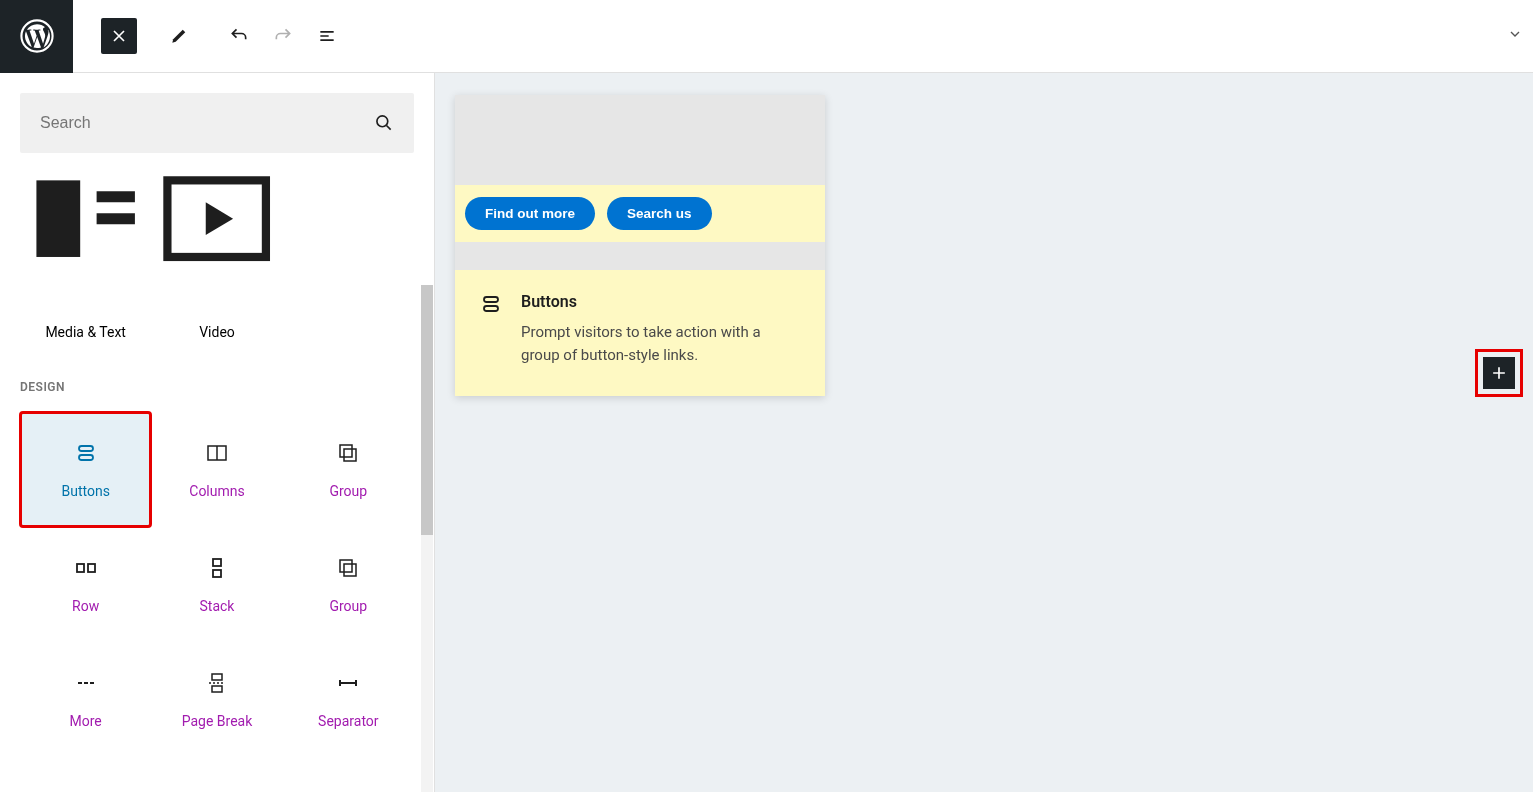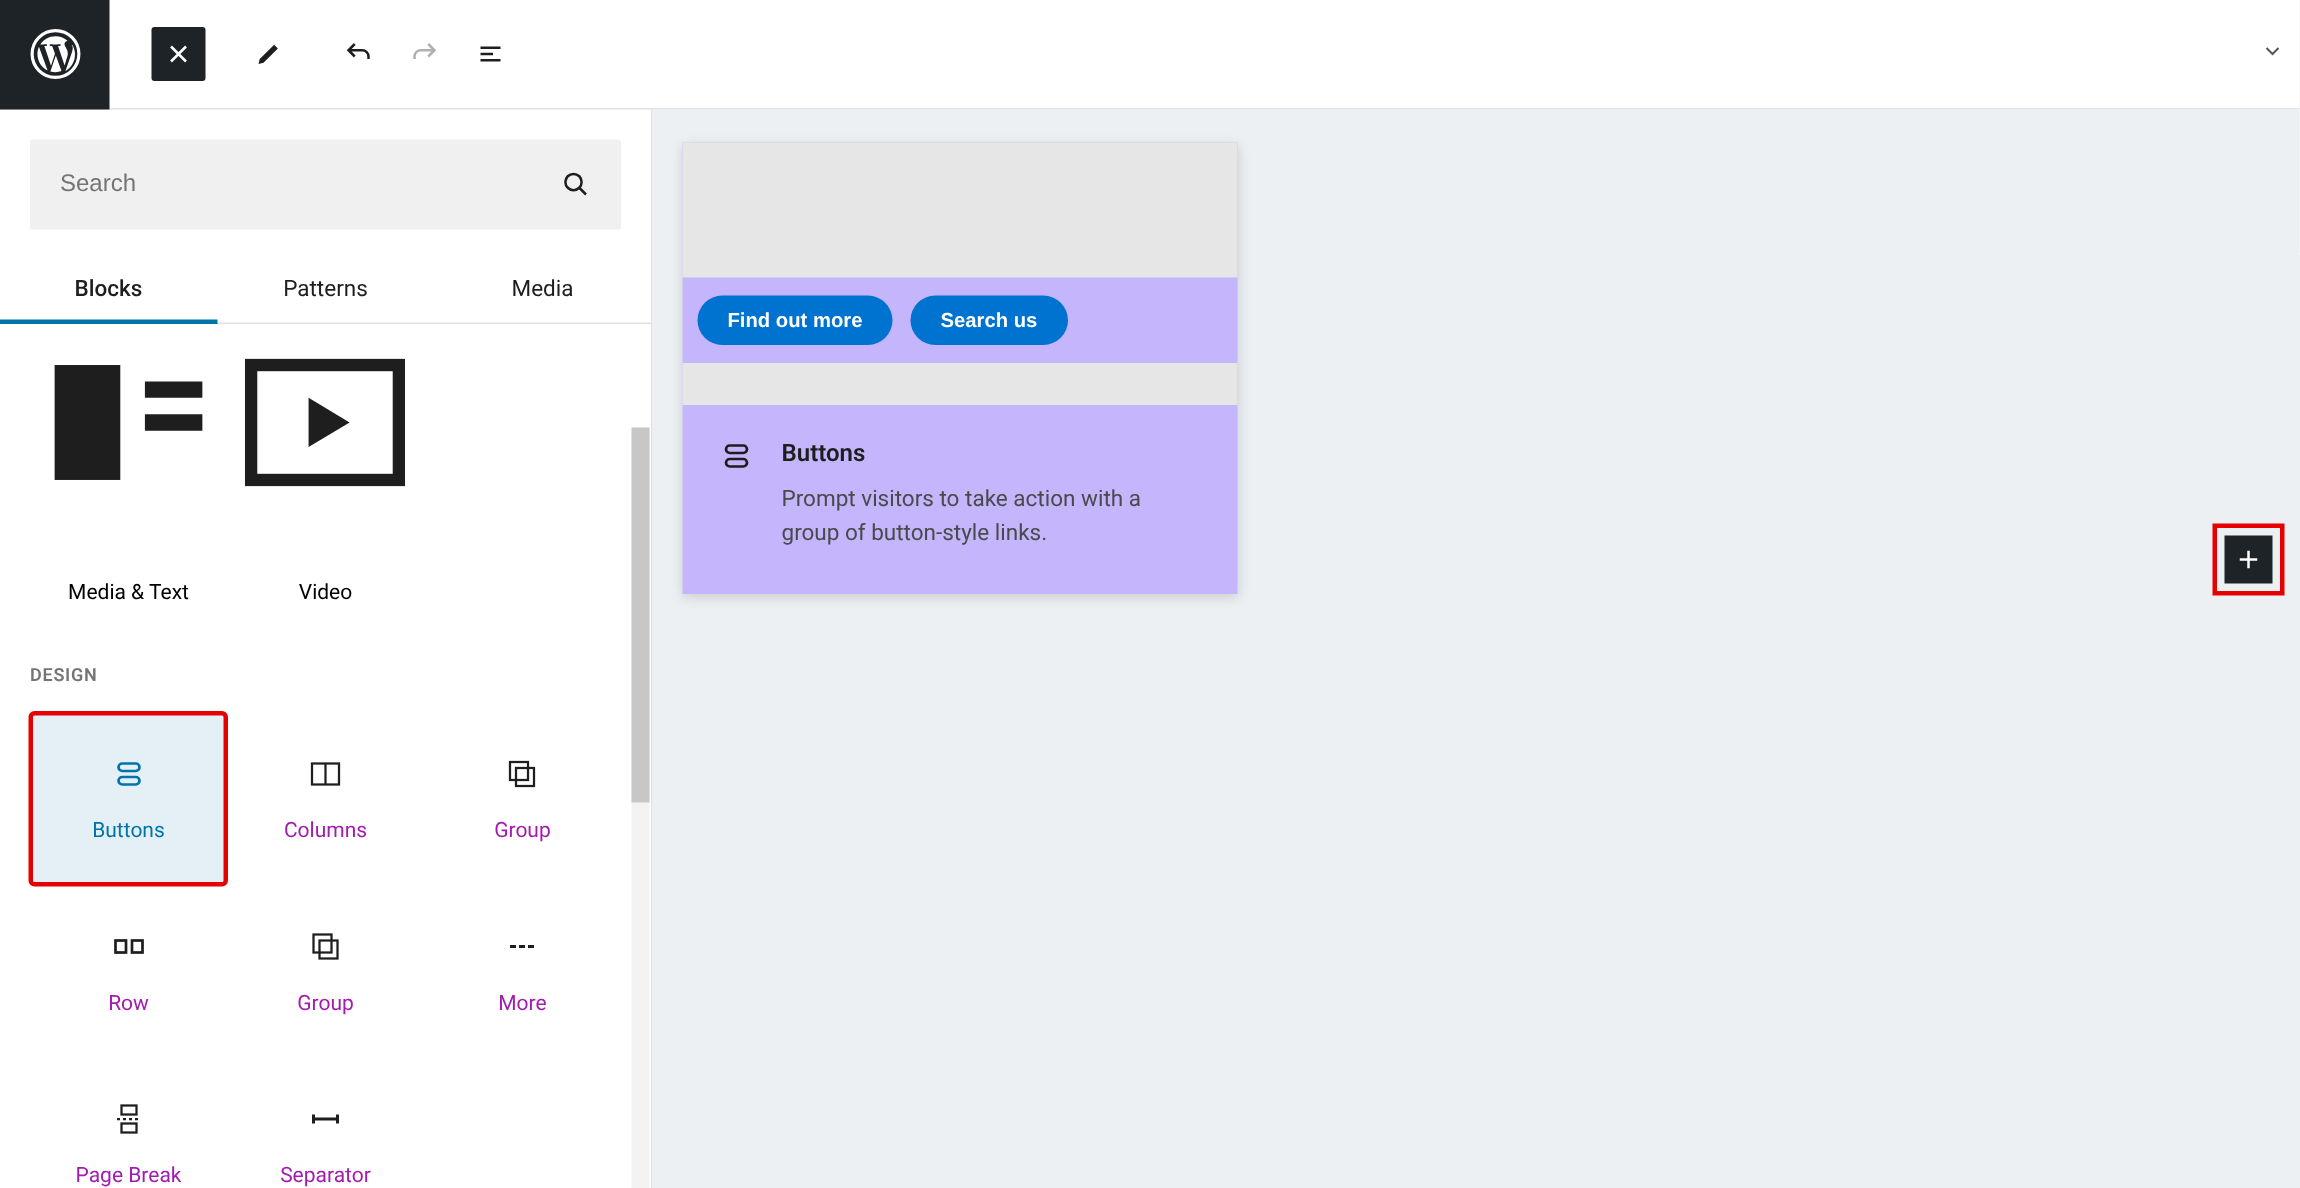--- a/index.html
+++ b/index.html
@@ -43,21 +43,21 @@
   .block-item.selected svg { stroke: #0073aa; fill: #0073aa; }
   
   .section-label { font-size: 12px; font-weight: 600; color: #757575; letter-spacing: 0.5px; margin: 30px 0 18px 0; text-transform: uppercase; }
   
   .partial-row { display: grid; grid-template-columns: repeat(3, 1fr); }
   .partial-item { display: flex; flex-direction: column; align-items: center; gap: 18px; font-size: 14px; padding-bottom: 10px; }
   .partial-item-top { padding-top: 0; gap: 40px; }
   
   .canvas { flex: 1; background: #ecf0f3; position: relative; padding-top: 22px; padding-left: 20px; }
   
-  .preview-card { width: 370px; background: #c4b5fd; box-shadow: 0 2px 8px rgba(0,0,0,0.15); }
+  .preview-card { width: 370px; background: #fef9c3; box-shadow: 0 2px 8px rgba(0,0,0,0.15); }
   .preview-top { height: 90px; background: #e6e6e6; }
   .preview-buttons-row { padding: 12px 10px; display: flex; gap: 12px; }
   .pill-btn { background: #0073d1; color: #fff; border: none; border-radius: 20px; padding: 9px 20px; font-size: 13.5px; font-weight: 600; }
   .preview-gap { height: 28px; background: #e6e6e6; }
   .preview-info { padding: 22px 24px 28px; display: flex; gap: 18px; }
   .preview-info-text h4 { font-size: 16px; font-weight: 600; color: #1e1e1e; margin-bottom: 10px; }
   .preview-info-text p { font-size: 15px; color: #4a4a4a; line-height: 1.55; }
   .add-block-wrap { position: absolute; right: 10px; top: 276px; width: 48px; height: 48px; border: 3px solid #e60000; display: flex; align-items: center; justify-content: center; }
   .add-block-inner { width: 32px; height: 32px; background: #1d2327; display: flex; align-items: center; justify-content: center; }
 </style>
@@ -111,27 +111,20 @@
   <div class="sidebar">
     <div class="search-wrap">
       <div class="search-box">
         <input class="search-input" placeholder="Search" style="">
         <svg class="search-icon" viewBox="0 0 24 24">
             <circle cx="10" cy="10" r="6.5" fill="none" stroke="#1e1e1e" stroke-width="2"></circle>
             <line x1="15" y1="15" x2="20" y2="20" stroke="#1e1e1e" stroke-width="2"></line>
           </svg>
       </div>
     </div>
-    <div class="tabs-wrap">
-      <div class="tabs">
-        <div class="tab active">Blocks</div>
-        <div class="tab">Patterns</div>
-        <div class="tab">Media</div>
-      </div>
-    </div>
 
     <div class="scroll-track"></div>
     <div class="scroll-indicator"></div>
 
     <div class="blocks-scroll">
       <div class="partial-row">
         <div class="partial-item partial-item-top">
           <svg viewBox="0 0 24 24">
               <rect x="3" y="5" width="8" height="14" fill="#1e1e1e"></rect>
               <line x1="14" y1="8" x2="21" y2="8" stroke="#1e1e1e" stroke-width="2"></line>
@@ -171,20 +164,27 @@
               <rect x="8" y="8" width="12" height="12" fill="none" stroke="#1e1e1e" stroke-width="1.5"></rect>
             </svg>
           <span>Group</span>
         </div>
         <div class="block-item">
           <svg viewBox="0 0 24 24">
               <rect x="3" y="8" width="7" height="8" fill="none" stroke="#1e1e1e" stroke-width="1.8"></rect>
               <rect x="14" y="8" width="7" height="8" fill="none" stroke="#1e1e1e" stroke-width="1.8"></rect>
             </svg>
           <span>Row</span>
+        </div>
+        <div class="block-item">
+          <svg viewBox="0 0 24 24">
+              <rect x="8" y="3" width="8" height="7" fill="none" stroke="#1e1e1e" stroke-width="1.8"></rect>
+              <rect x="8" y="14" width="8" height="7" fill="none" stroke="#1e1e1e" stroke-width="1.8"></rect>
+            </svg>
+          <span>Stack</span>
         </div>
         <div class="block-item">
           <svg viewBox="0 0 24 24">
               <rect x="4" y="4" width="12" height="12" fill="none" stroke="#1e1e1e" stroke-width="1.5"></rect>
               <rect x="8" y="8" width="12" height="12" fill="none" stroke="#1e1e1e" stroke-width="1.5"></rect>
             </svg>
           <span>Group</span>
         </div>
         <div class="block-item">
           <svg viewBox="0 0 24 24">

